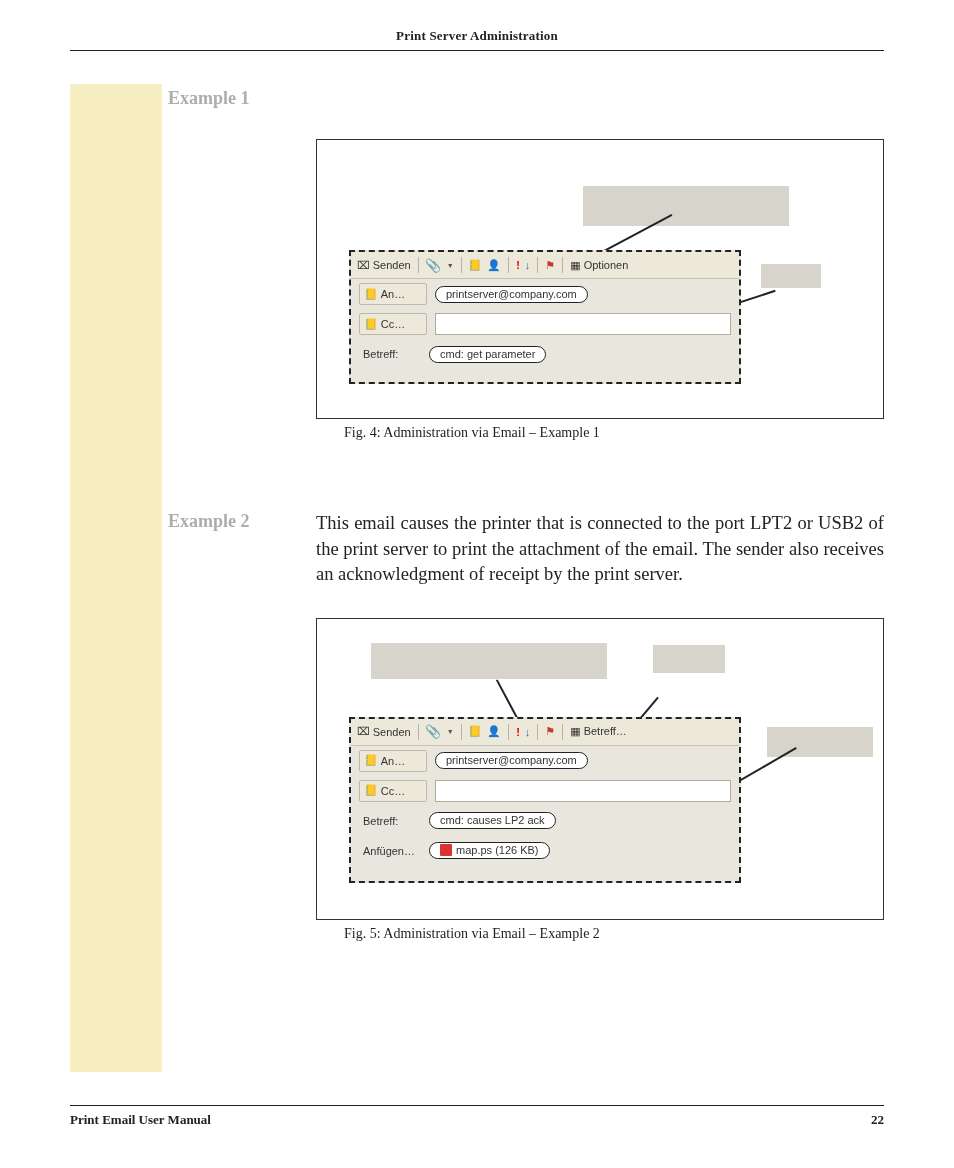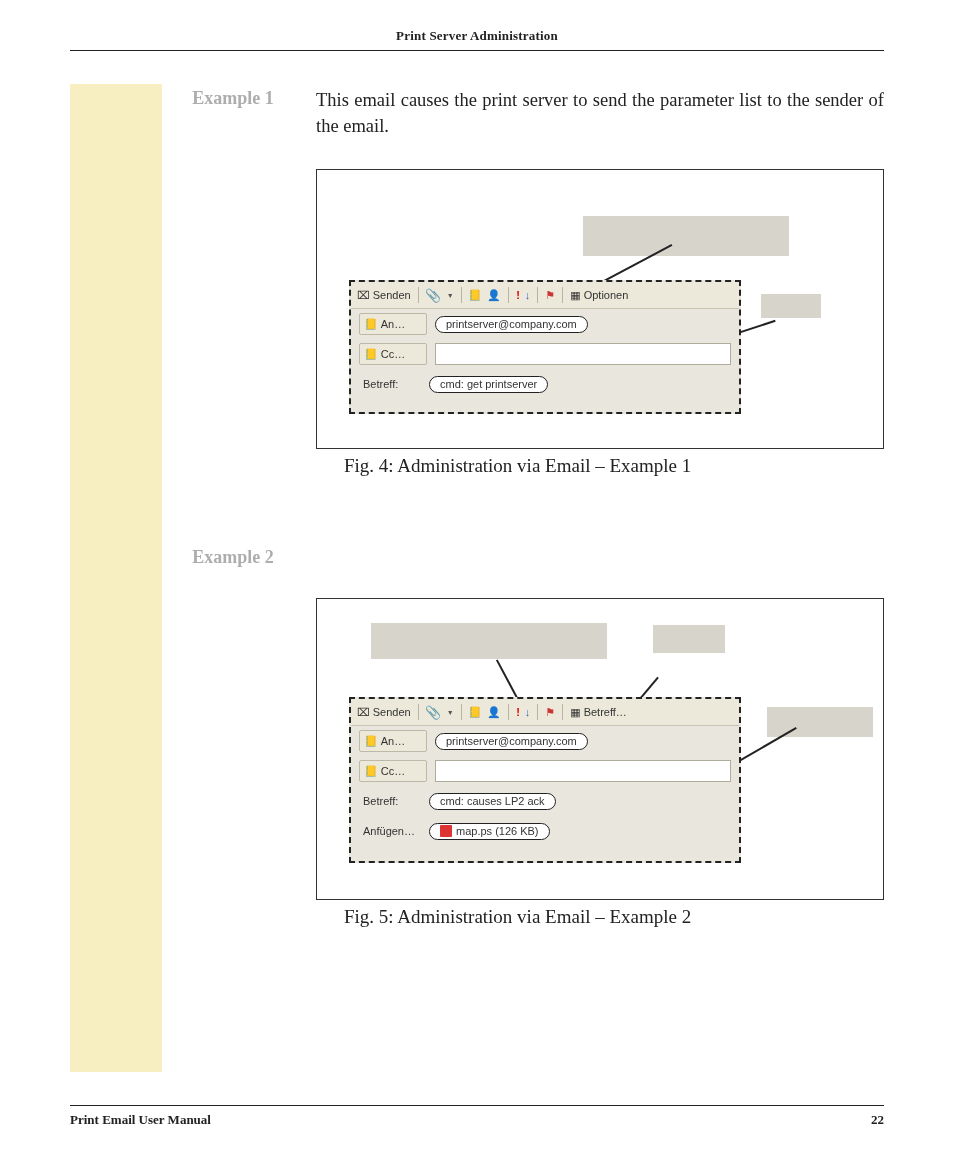--- a/index.html
+++ b/index.html
@@ -47,39 +47,39 @@
   }
   .block {
     display: flex;
     align-items: flex-start;
     margin-bottom: 20px;
   }
   .label-col {
     width: 130px;
     flex: 0 0 130px;
     padding-left: 6px;
-    text-align: center;
+    text-align: left;
     font-weight: bold;
     color: #adadad;
     font-size: 18px;
   }
   .text-col {
     flex: 1;
     padding-left: 18px;
     font-size: 18.5px;
     line-height: 1.38;
     text-align: justify;
   }
   .figure-wrap {
     margin-left: 154px;
     margin-top: 30px;
     margin-bottom: 70px;
   }
   .figure-caption {
-    font-size: 19px;
+    font-size: 14px;
     margin-top: 6px;
     margin-left: 28px;
   }
   .fig-frame {
     border: 1.4px solid #333;
     position: relative;
     background: #fff;
     height: 278px;
   }
   .fig-frame2 {
@@ -154,21 +154,20 @@
 <div class="page">
   <div class="running-head">Print Server Administration</div>
   <hr class="hr">
 
   <div class="sidebar"></div>
 
   <div class="content">
 
     <div class="block" style="margin-top:4px;">
       <div class="label-col">Example 1</div>
-      <div class="text-col">This email causes the print server to send the parameter list to the sender of the email.</div>
     </div>
 
     <div class="figure-wrap">
       <div class="fig-frame">
 
         <div class="badge" style="left:266px; top:46px; width:206px; height:40px;"></div>
         <div class="badge" style="left:444px; top:124px; width:60px; height:24px;"></div>
 
         <div class="line" style="left:240px; top:135px; width:130px; transform:rotate(-28deg);"></div>
         <div class="line" style="left:230px; top:224px; width:240px; transform:rotate(-18deg);"></div>
@@ -196,30 +195,31 @@
               <span class="pill">printserver@company.com</span>
             </span>
           </div>
           <div class="row">
             <span class="row-label">📒 <span>Cc…</span></span>
             <span class="field"></span>
           </div>
           <div class="row">
             <span class="row-label-plain">Betreff:</span>
             <span style="position:relative;">
-              <span class="pill">cmd: get printserver</span>
+              <span class="pill">cmd: get parameter</span>
             </span>
           </div>
         </div>
       </div>
       <div class="figure-caption">Fig. 4: Administration via Email – Example 1</div>
     </div>
 
     <div class="block">
       <div class="label-col">Example 2</div>
+      <div class="text-col">This email causes the printer that is connected to the port LPT2 or USB2 of the print server to print the attachment of the email. The sender also receives an acknowledgment of receipt by the print server.</div>
     </div>
 
     <div class="figure-wrap" style="margin-bottom:20px;">
       <div class="fig-frame fig-frame2">
 
         <div class="badge" style="left:54px; top:24px; width:236px; height:36px;"></div>
         <div class="badge" style="left:336px; top:26px; width:72px; height:28px;"></div>
         <div class="badge" style="left:450px; top:108px; width:106px; height:30px;"></div>
 
         <div class="line" style="left:180px; top:60px; width:86px; transform:rotate(62deg);"></div>

